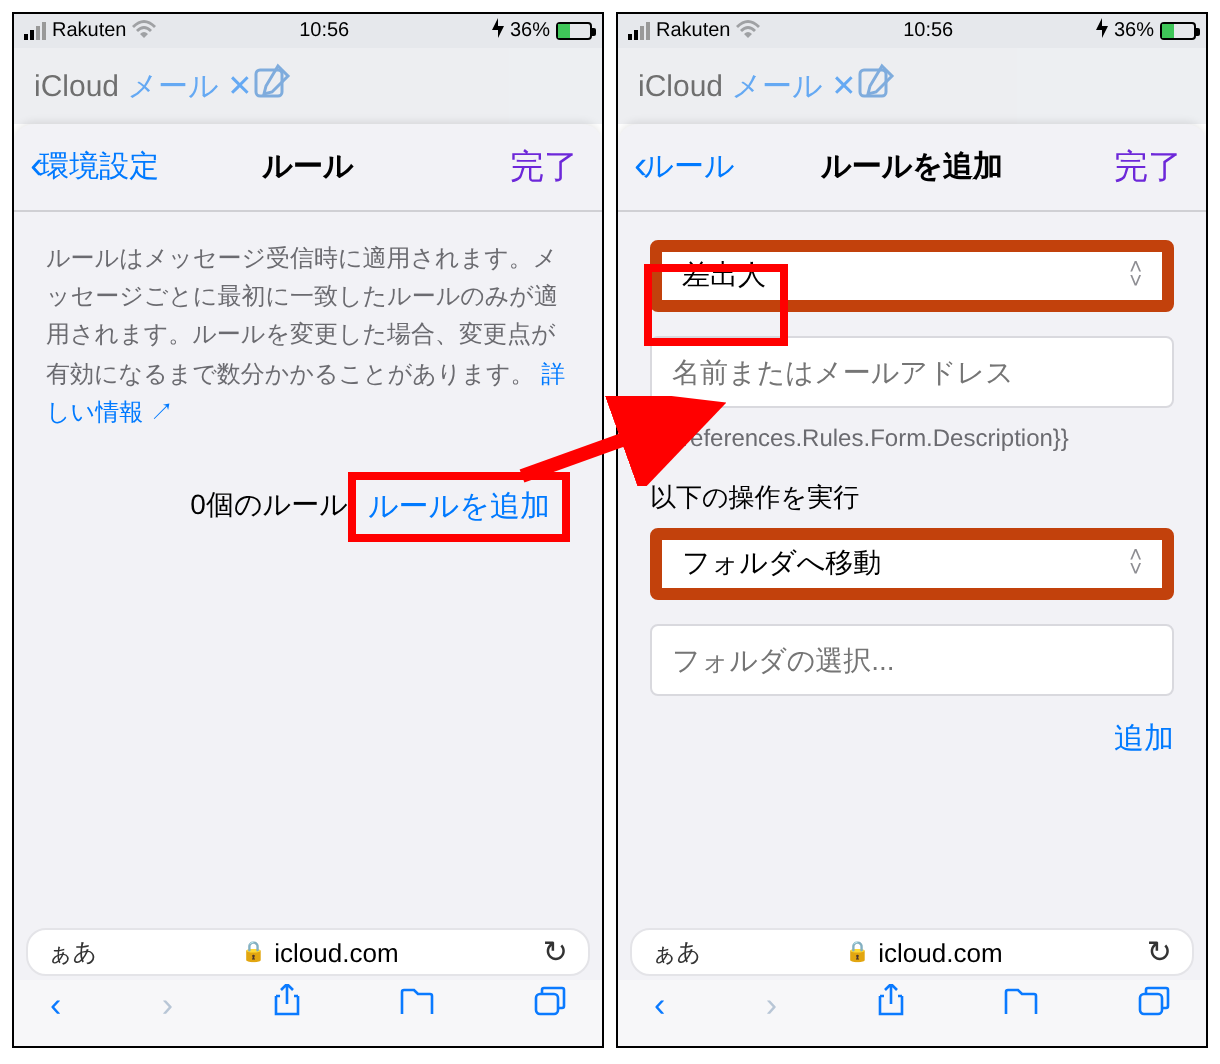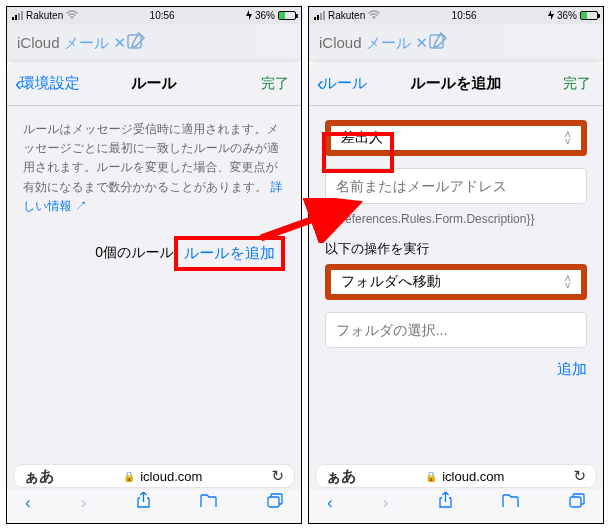--- a/index.html
+++ b/index.html
@@ -20,21 +20,21 @@
     
     .bg-header { background: #e6e8ec; opacity: .7; height: 38px; padding: 6px 10px; display: flex; align-items: center; }
     .bg-title { font-size: 15px; color: #333; }
     .mail-x { color: #2485ef; font-size: 15px; }
     .compose-dim { color: #4a8ad0; font-size: 18px; }
     
     
     .sheet { position: absolute; top: 55px; left: 0; right: 0; bottom: 33px; background: #f2f2f6; border-top-left-radius: 10px; border-top-right-radius: 10px; display: flex; flex-direction: column; box-shadow: 0 -1px 4px rgba(0,0,0,.1);}
     .sheet-header { height: 44px; display: flex; align-items: center; justify-content: center; position: relative; border-bottom: .5px solid #d0d0d4; }
     .sheet-back { position: absolute; left: 8px; color: #007aff; font-size: 15px; display: flex; align-items: center; }
-    .sheet-done { position: absolute; right: 12px; color: #15803d; font-size: 14px; }
+    .sheet-done { position: absolute; right: 12px; color: #6d28d9; font-size: 17px; }
     .sheet-title { font-size: 15px; font-weight: 600; color: #000; }
     .chevron-left { font-size: 20px; font-weight: 500; margin-right: -2px; }
     
     .sheet-body { padding: 14px 16px; flex: 1; overflow: auto; }
     .desc-text { font-size: 12px; color: #6b6b70; line-height: 1.6; }
     .desc-link { color: #007aff; }
     
     .rule-count-row { display: flex; justify-content: flex-end; align-items: center; margin-top: 20px; }
     .rule-count { font-size: 14px; color: #000; }
     .add-rule-link { color: #007aff; font-size: 15px; }
@@ -48,21 +48,21 @@
     .select-arrows { color: #8e8e93; font-size: 11px; line-height: .6; text-align: center; }
     .form-input { background: #fff; border: 1px solid #d9d9de; border-radius: 4px; height: 36px; padding: 0 10px; display: flex; align-items: center; margin-bottom: 12px; font-size: 14px; color: #b0b0b5; width: 100%; }
     .form-raw { font-size: 12px; color: #6b6b70; margin-bottom: 14px; margin-top: -4px; }
     .add-btn-row { text-align: right; margin-top: 12px; }
     .add-btn { color: #007aff; font-size: 15px; }
     
     
     .browser-bar { position: absolute; bottom: 0; left: 0; right: 0; height: 33px; background: #f7f7f9; display: flex; flex-direction: column; }
     .url-bar { background: #fff; border: 1px solid #e4e4e8; border-radius: 10px; margin: -26px 6px 2px; height: 24px; display: flex; align-items: center; justify-content: space-between; padding: 0 10px; font-size: 13px; position: relative; z-index: 5;}
     .url-center { display: flex; align-items: center; gap: 4px; color: #000; }
-    .url-aa { color: #333; font-size: 15px; font-weight: 700; }
+    .url-aa { color: #333; font-size: 12px; font-weight: 400; }
     .reload { color: #333; font-size: 15px; }
     .nav-icons { display: flex; justify-content: space-between; padding: 2px 18px 3px; font-size: 17px; color: #0a7aff; align-items: center; }
     .nav-icons .dim { color: #b8c6d6; }
     .lock { font-size: 10px; color: #6b6b70; }
     
     
     .arrow-overlay { position: absolute; left: 258px; top: 198px; z-index: 100; pointer-events: none; }
     .arrow-svg { width: 105px; height: 45px; }
     
     

